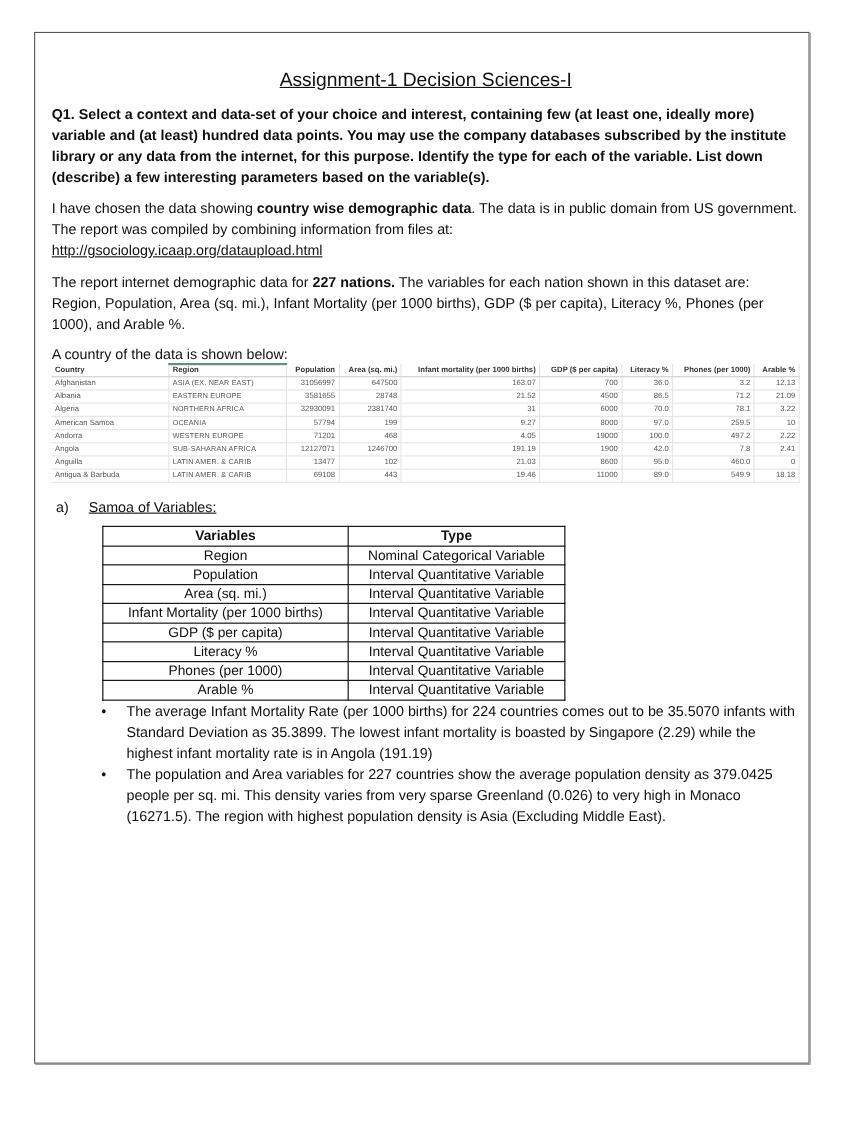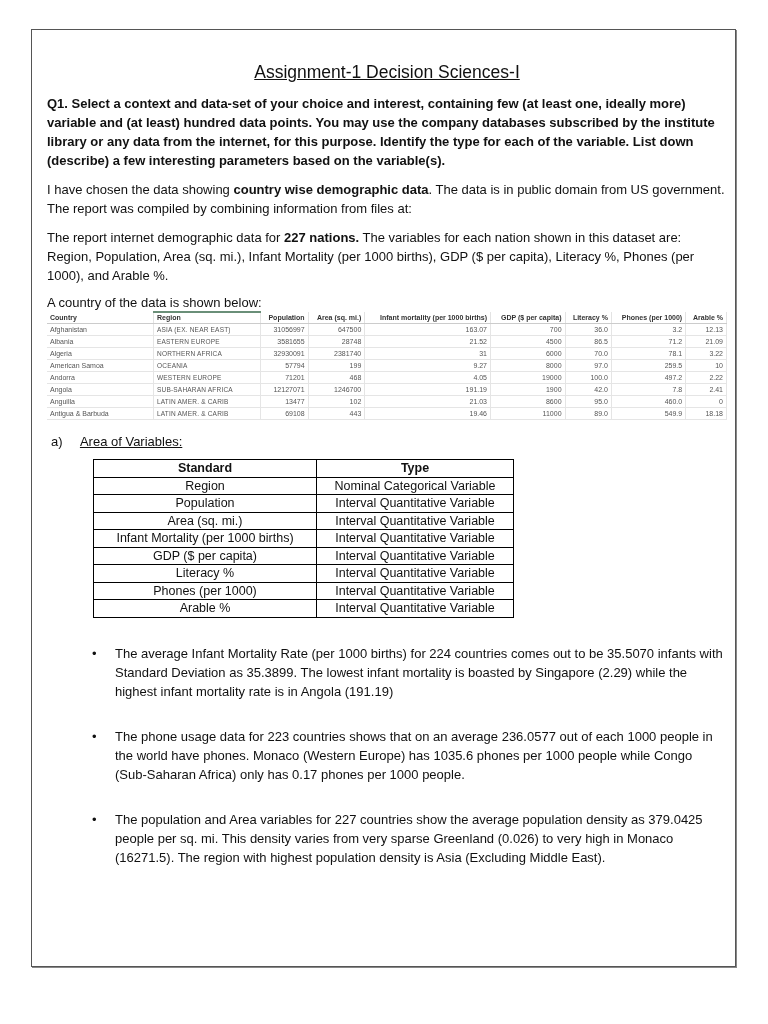--- a/index.html
+++ b/index.html
@@ -24,36 +24,37 @@
   
   .sec-head { margin: 10px 0 8px 0; font-size: 13px; }
   .sec-head .label { display: inline-block; width: 26px; padding-left: 4px; }
   .sec-head .txt { text-decoration: underline; }
   .vt { border-collapse: collapse; margin-left: 46px; font-size: 12.5px; line-height: 16.5px; }
   .vt td, .vt th { border: 1px solid #000; text-align: center; padding: 0 4px; }
   .vt td.var { width: 214px; }
   .vt td.type { width: 188px; }
   .vt th { font-weight: bold; }
   ul.params { margin: 0; padding-left: 68px; list-style: none; }
-  ul.params li { position: relative; margin-bottom: 0; margin-top: 26px; }
+  ul.params li { position: relative; margin-bottom: 0; }
   ul.params li::before { content: "\2022"; position: absolute; left: -23px; top: 0; font-size: 13px; }
 </style>
 </head>
 <body>
 
 <div class="page-frame"></div>
 
 <div class="doc">
   <div class="title">Assignment-1 Decision Sciences-I</div>
 
   <p class="question">Q1. Select a context and data-set of your choice and interest, containing few (at least one, ideally more) variable and (at least) hundred data points. You may use the company databases subscribed by the institute library or any data from the internet, for this purpose. Identify the type for each of the variable. List down (describe) a few interesting parameters based on the variable(s).</p>
 
 
   <p style="margin-bottom:10px;">
     <span>I have chosen the data showing </span><b>country wise demographic data</b><span>. The data is in public domain from US government. The report was compiled by combining information from files at:</span><br>
+    <span class="link">http://gsociology.icaap.org/dataupload.html</span>
   </p>
 
   <p>
     <span>The report internet demographic data for </span><b>227 nations.</b><span> The variables for each nation shown in this dataset are: Region, Population, Area (sq. mi.), Infant Mortality (per 1000 births), GDP ($ per capita), Literacy %, Phones (per 1000), and Arable %.</span>
   </p>
 
   <div style="margin-top:-2px;">A country of the data is shown below:</div>
 
   <table class="snap">
     <thead>
@@ -156,27 +157,27 @@
         <td class="num">11000</td>
         <td class="num">89.0</td>
         <td class="num">549.9</td>
         <td class="num">18.18</td>
       </tr>
     </tbody>
   </table>
 
   <div class="sec-head" style="margin-top:12px;">
     <span class="label">a)</span>
-    <span class="txt">Area of Variables:</span>
+    <span class="txt">Samoa of Variables:</span>
   </div>
 
   <table class="vt">
     <thead>
       <tr>
-        <th>Standard</th>
+        <th>Variables</th>
         <th>Type</th>
       </tr>
     </thead>
     <tbody>
       <tr>
           <td class="var">Region</td>
           <td class="type">Nominal Categorical Variable</td>
         </tr>
       <tr>
           <td class="var">Population</td>
@@ -205,16 +206,15 @@
       <tr>
           <td class="var">Arable %</td>
           <td class="type">Interval Quantitative Variable</td>
         </tr>
     </tbody>
   </table>
 
 
   <ul class="params">
     <li>The average Infant Mortality Rate (per 1000 births) for 224 countries comes out to be 35.5070 infants with Standard Deviation as 35.3899. The lowest infant mortality is boasted by Singapore (2.29) while the highest infant mortality rate is in Angola (191.19)</li>
-    <li>The phone usage data for 223 countries shows that on an average 236.0577 out of each 1000 people in the world have phones. Monaco (Western Europe) has 1035.6 phones per 1000 people while Congo (Sub-Saharan Africa) only has 0.17 phones per 1000 people.</li>
     <li>The population and Area variables for 227 countries show the average population density as 379.0425 people per sq. mi. This density varies from very sparse Greenland (0.026) to very high in Monaco (16271.5). The region with highest population density is Asia (Excluding Middle East).</li>
   </ul>
 </div>
 
 </body></html>

